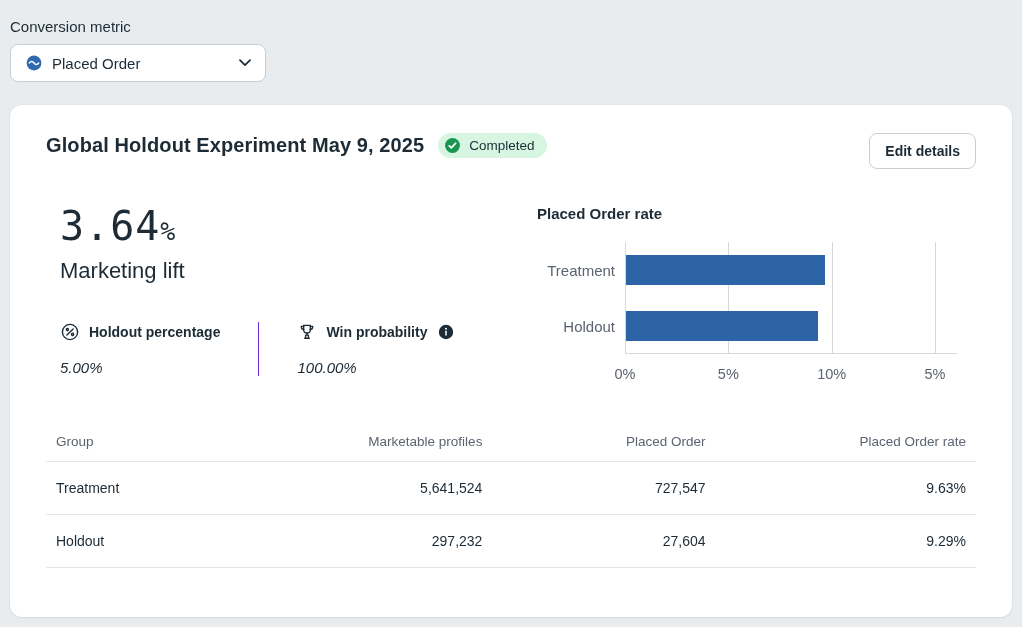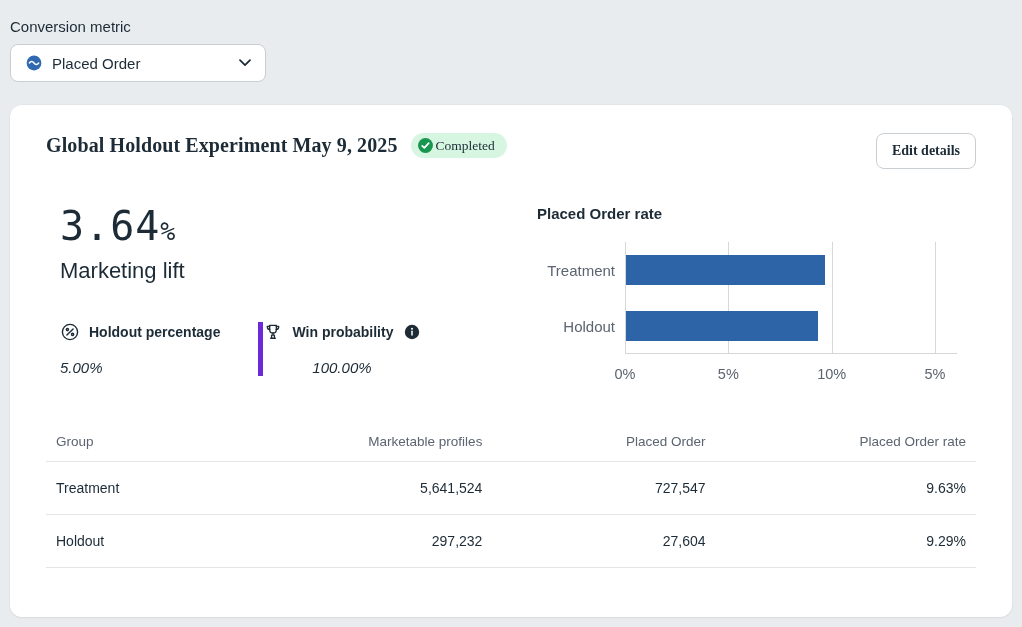--- a/index.html
+++ b/index.html
@@ -32,26 +32,26 @@
   .card {
     margin: 23px 10px 0 10px;
     height: 512px;
     background: #fff;
     border-radius: 12px;
     box-shadow: 0 1px 2px rgba(0,0,0,.06), 0 0 0 1px rgba(0,0,0,.02);
     padding: 28px 36px 0 36px;
     position: relative;
   }
 
-  .card-header { display: flex; align-items: flex-start; font-family: Liberation Serif, serif; }
+  .card-header { display: flex; align-items: flex-start; }
   .title-wrap { display: flex; align-items: center; flex: 1; }
   .card-title { font-size: 20px; font-weight: bold; letter-spacing: .1px; }
   .status-badge {
     margin-left: 14px;
-    display: inline-flex; align-items: center; gap: 1px;
+    display: inline-flex; align-items: center; gap: 8px;
     background: #d6f6e2;
     border-radius: 999px;
     padding: 4px 12px 4px 6px;
     font-size: 13.5px;
     color: #1c2b36;
   }
   .edit-btn {
     background: #fff;
     border: 1px solid #c9ced3;
     border-radius: 8px;
@@ -68,21 +68,21 @@
   
   .main-row { display: flex; margin-top: 34px; }
   .left-col { width: 455px; flex: none; padding-left: 14px; }
 
   .big-number { font-family: "DejaVu Sans Mono", monospace; font-size: 40px; color: #1c2b36; letter-spacing: 1px; }
   .big-number .pct { font-size: 25px; }
   .lift-label { margin-top: 9px; font-size: 22px; }
 
   .stats-row { display: flex; margin-top: 38px; }
   .stat { }
-  .stat + .stat { border-left: 5px solid #6d28d9; margin-left: 38px; text-align: center; }
+  .stat + .stat { border-left: 1px solid #6d28d9; padding-left: 38px; margin-left: 38px; }
   .stat-head { display: flex; align-items: center; gap: 9px; }
   .stat-head .s-label { font-size: 14px; font-weight: bold; }
   .stat-value { margin-top: 17px; font-size: 15px; font-style: italic; }
   .info-icon { display: inline-flex; margin-left: 2px; cursor: pointer; }
 
   
   .chart-col { margin-left: 36px; flex: 1; padding-top: 2px; }
   .chart-title { font-size: 15px; font-weight: bold; margin-bottom: 20px; }
   .chart-body { display: flex; }
   .chart-ylabels { width: 88px; display: flex; flex-direction: column; }

